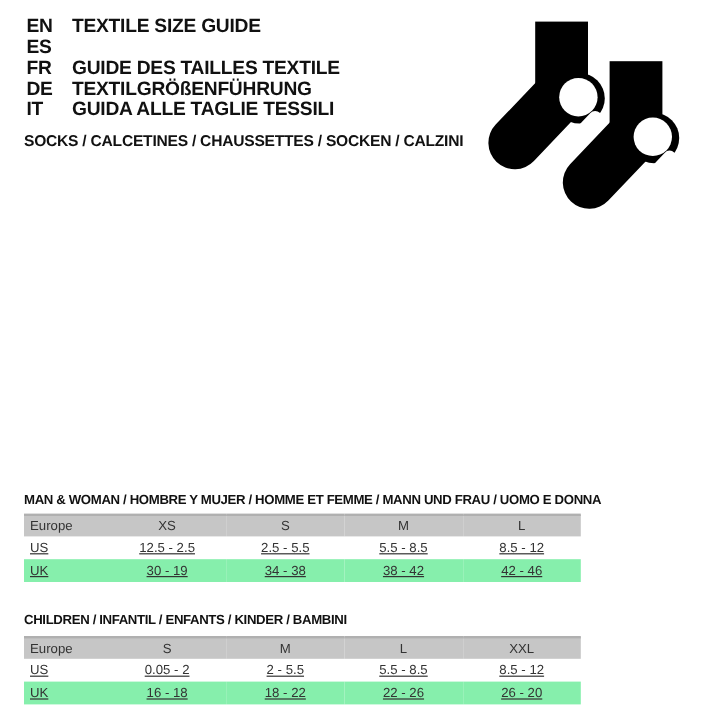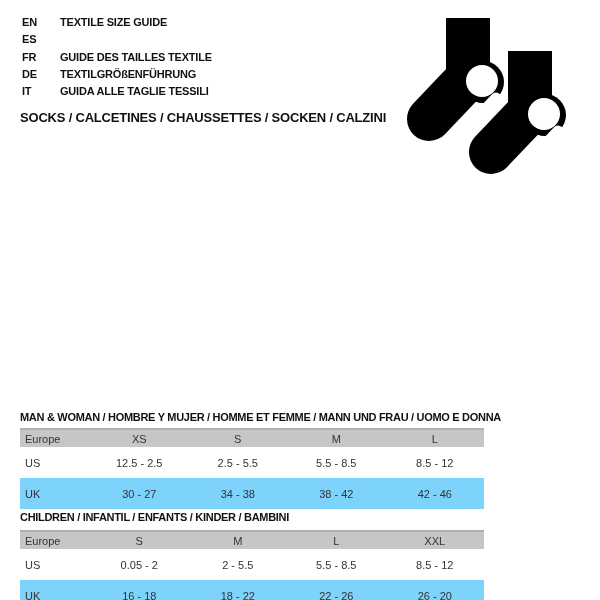--- a/index.html
+++ b/index.html
@@ -2,40 +2,40 @@
 <html><head>
 <meta charset="utf-8">
 <style>
   html,body{margin:0;padding:0;background:#fff;}
   .canvas{
     position:relative;width:600px;height:600px;background:#ffffff;overflow:hidden;
     font-family:"Liberation Sans",sans-serif;color:#111;
   }
   
   .langs{position:absolute;left:22px;top:14px;}
-  .lang-row{display:flex;font-size:11px;font-weight:bold;line-height:17.25px;letter-spacing:-0.2px;white-space:nowrap;}
+  .lang-row{display:flex;font-size:16px;font-weight:bold;line-height:17.25px;letter-spacing:-0.2px;white-space:nowrap;}
   .lang-code{width:38px;flex:0 0 38px;}
   
   .category{position:absolute;left:20px;top:110px;font-size:13px;font-weight:bold;letter-spacing:-0.2px;white-space:nowrap;}
   
   .socks{position:absolute;left:400px;top:0;width:200px;height:190px;}
   
   .table-title{position:absolute;left:20px;font-size:11px;font-weight:bold;letter-spacing:-0.3px;white-space:nowrap;}
   .title-1{top:411px;}
   .title-2{top:511px;}
   .size-table{position:absolute;left:20px;width:464px;border-collapse:collapse;table-layout:fixed;font-size:11px;color:#333;}
   .table-1{top:428px;}
   .table-2{top:530px;}
   .size-table th{
     background:#c6c6c6;border-top:2px solid #b0b0b0;font-weight:normal;
     height:17px;padding:0;text-align:center;vertical-align:middle;
   }
-  .size-table td{height:31px;padding:0;text-align:center;vertical-align:middle;}
+  .size-table td{height:19px;padding:0;text-align:center;vertical-align:middle;text-decoration:underline;}
   .size-table th:first-child,.size-table td:first-child{text-align:left;padding-left:5px;}
-  .size-table tbody tr.alt{background:#7dd3fc;}
+  .size-table tbody tr.alt{background:#86efac;}
 </style>
 </head>
 <body>
 
 <div class="canvas">
 
   <div class="langs">
     <div class="lang-row">
       <span class="lang-code">EN</span>
       <span class="lang-label">TEXTILE SIZE GUIDE</span>
@@ -99,21 +99,21 @@
     <tbody>
       <tr>
         <td>US</td>
         <td>12.5 - 2.5</td>
         <td>2.5 - 5.5</td>
         <td>5.5 - 8.5</td>
         <td>8.5 - 12</td>
       </tr>
       <tr class="alt">
         <td>UK</td>
-        <td>30 - 27</td>
+        <td>30 - 19</td>
         <td>34 - 38</td>
         <td>38 - 42</td>
         <td>42 - 46</td>
       </tr>
     </tbody>
   </table>
 
   <div class="table-title title-2">CHILDREN / INFANTIL / ENFANTS / KINDER / BAMBINI</div>
   <table class="size-table table-2">
     <colgroup>

